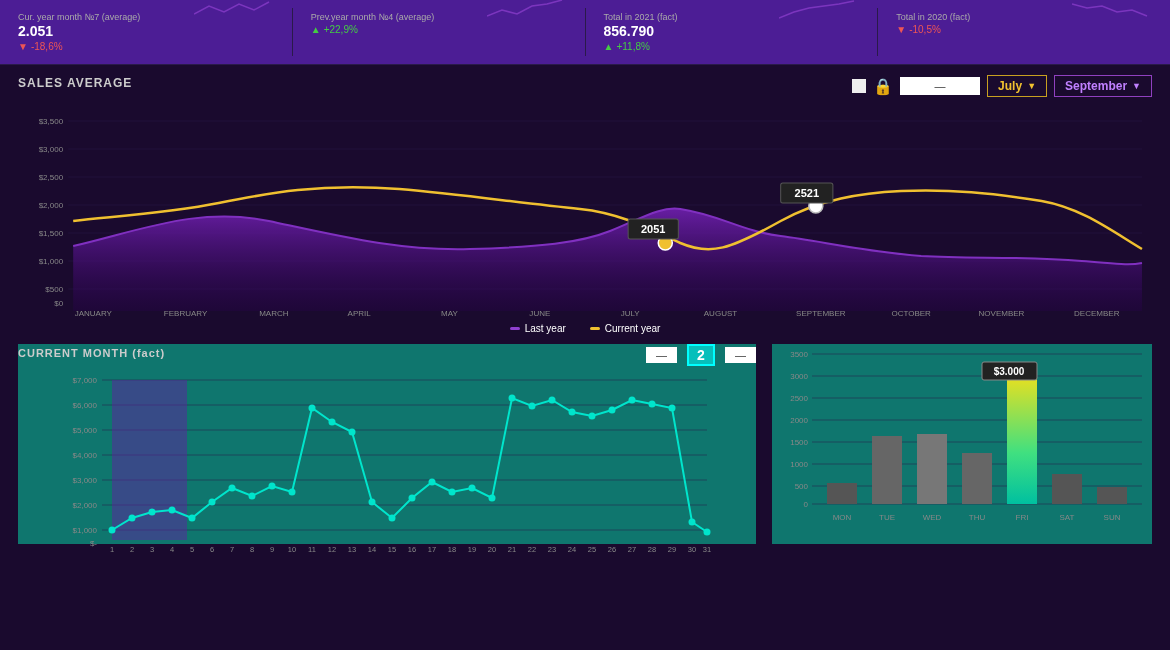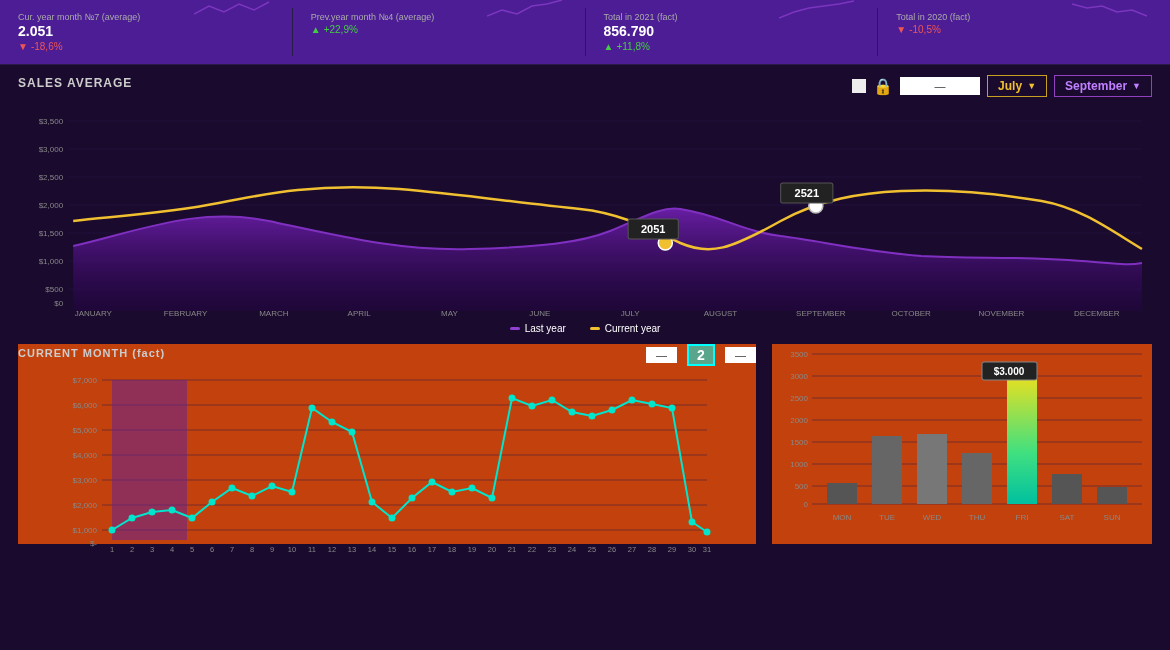--- a/index.html
+++ b/index.html
@@ -138,21 +138,21 @@
 
     
     .bottom-row {
       display: flex;
       gap: 16px;
       height: 200px;
     }
 
     .bottom-chart {
       flex: 1;
-      background: #c2410c;
+      background: #0f766e;
       position: relative;
     }
     .bottom-chart-title {
       font-size: 11px;
       font-weight: bold;
       color: #ccc;
       letter-spacing: 1px;
       margin-bottom: 4px;
     }
     .weekly-chart { flex: 0 0 380px; }

